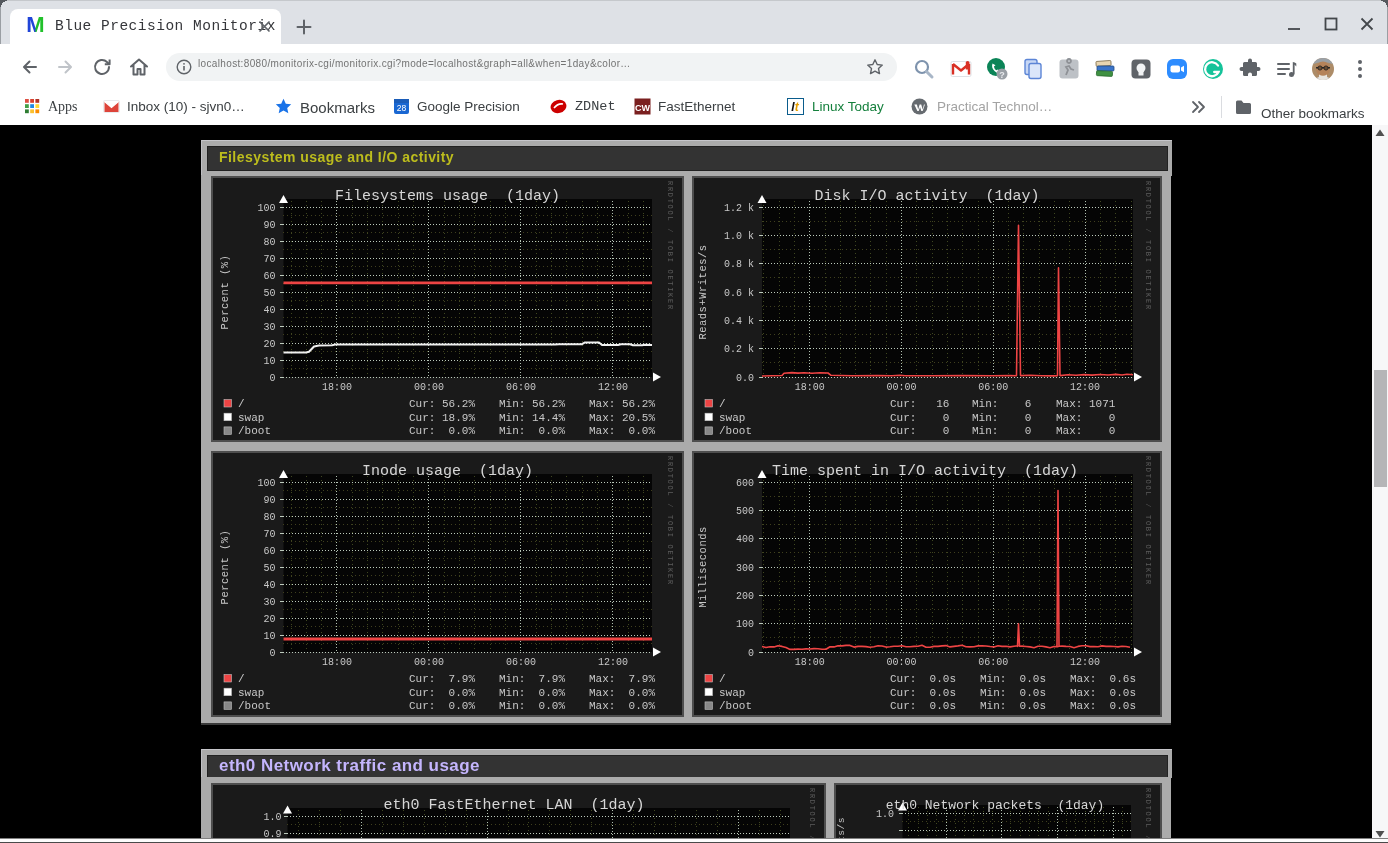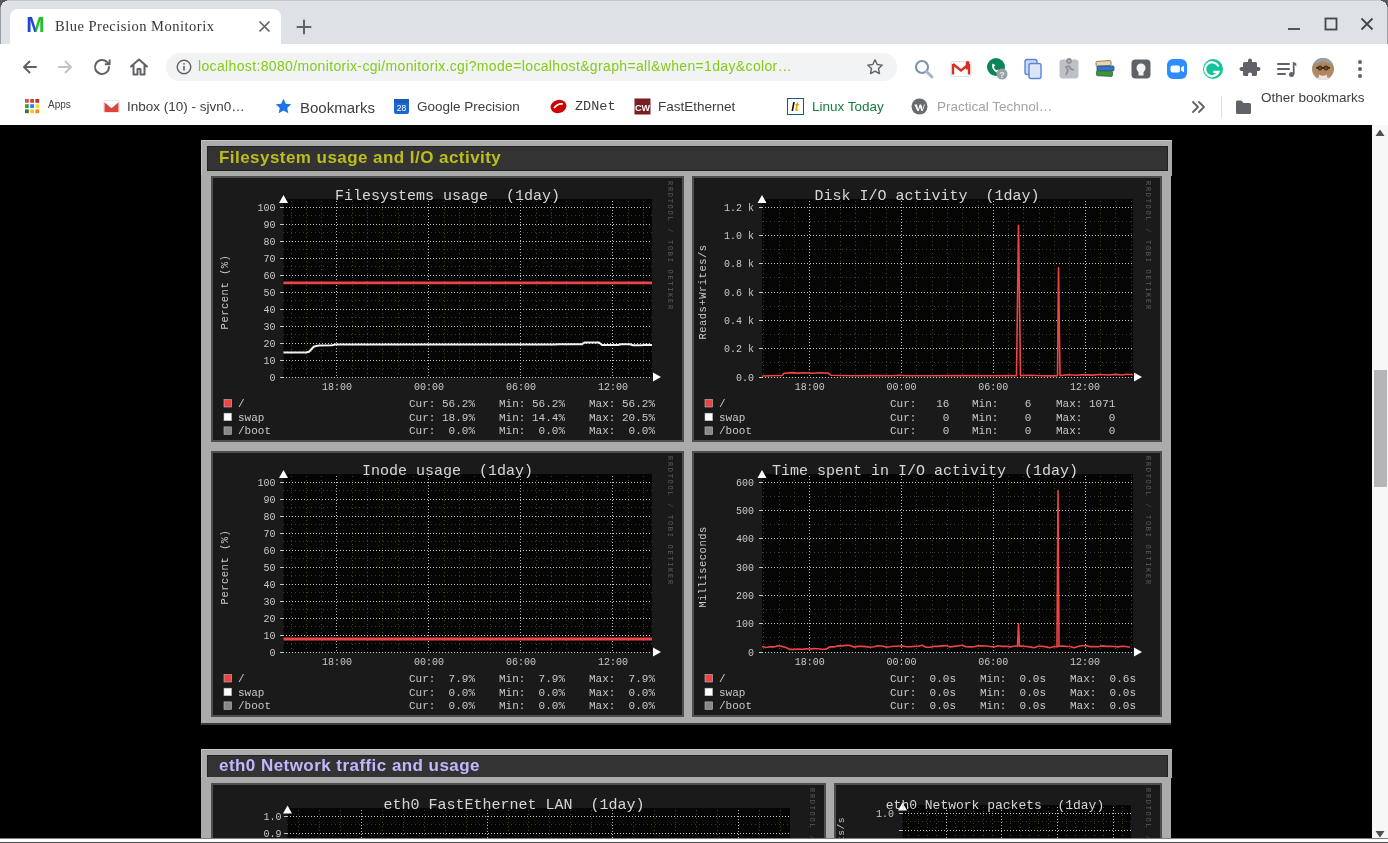--- a/index.html
+++ b/index.html
@@ -16,21 +16,21 @@
 <div style="position:absolute;left:10px;top:9px;width:271px;height:35px;background:#ffffff;border-radius:8px 8px 0 0"></div>
 <svg style="position:absolute;left:27px;top:17px" width="17" height="17" viewBox="0 0 17 17" xmlns="http://www.w3.org/2000/svg">
     <defs>
       <linearGradient id="mg" x1="0" y1="0" x2="1" y2="0">
         <stop offset="0.45" stop-color="#2045d8"></stop>
         <stop offset="0.55" stop-color="#21c12b"></stop>
       </linearGradient>
     </defs>
     <text x="8.5" y="15" font-family="Liberation Sans, sans-serif" font-size="22px" font-weight="bold" fill="url(#mg)" text-anchor="middle">M</text>
   </svg>
-<div style="position:absolute;left:55px;top:18px;font-family:Liberation Serif, serif;font-size:14.5px;letter-spacing:0.5px;color:#35363a">Blue Precision Monitorix</div>
+<div style="position:absolute;left:55px;top:18px;font-family:Liberation Mono, monospace;font-size:14.5px;letter-spacing:0.5px;color:#35363a">Blue Precision Monitorix</div>
 <svg style="position:absolute;left:257px;top:19px" width="15" height="15" viewBox="0 0 15 15" xmlns="http://www.w3.org/2000/svg">
     <path d="M3 3 L12 12 M12 3 L3 12" stroke="#5f6368" stroke-width="1.7" stroke-linecap="round"></path>
   </svg>
 <svg style="position:absolute;left:296px;top:19px" width="16" height="16" viewBox="0 0 16 16" xmlns="http://www.w3.org/2000/svg">
     <path d="M8 1.5 V14.5 M1.5 8 H14.5" stroke="#5f6368" stroke-width="2" stroke-linecap="round"></path>
   </svg>
 <svg style="position:absolute;left:1286px;top:16px" width="16" height="16" viewBox="0 0 16 16" xmlns="http://www.w3.org/2000/svg">
     <line x1="2" y1="13" x2="14" y2="13" stroke="#43474b" stroke-width="1.8"></line>
   </svg>
 <svg style="position:absolute;left:1323px;top:16px" width="16" height="16" viewBox="0 0 16 16" xmlns="http://www.w3.org/2000/svg">
@@ -52,21 +52,21 @@
   </svg>
 <svg style="position:absolute;left:127px;top:55px" width="24" height="24" viewBox="0 0 24 24" xmlns="http://www.w3.org/2000/svg">
     <path d="M4 11.5 L12 4.5 L20 11.5 M6.5 10 V19.5 H10.5 V14 H13.5 V19.5 H17.5 V10" stroke="#5f6368" stroke-width="2" fill="none" stroke-linejoin="round" stroke-linecap="round"></path>
   </svg>
 <div style="position:absolute;left:166px;top:53px;width:731px;height:28px;background:#f1f3f4;border-radius:14px"></div>
 <svg style="position:absolute;left:176px;top:59px" width="16" height="16" viewBox="0 0 16 16" xmlns="http://www.w3.org/2000/svg">
     <circle cx="8" cy="8" r="6.8" fill="none" stroke="#5f6368" stroke-width="1.4"></circle>
     <line x1="8" y1="7" x2="8" y2="11.4" stroke="#5f6368" stroke-width="1.6"></line>
     <circle cx="8" cy="4.8" r="0.9" fill="#5f6368"></circle>
   </svg>
-<div style="position:absolute;left:198px;top:58px;width:660px;height:19px;overflow:hidden;font-family:Liberation Sans, sans-serif;font-size:14px;letter-spacing:0.35px;color:#84cc16;white-space:nowrap">localhost:8080/monitorix-cgi/monitorix.cgi?mode=localhost&amp;graph=all&amp;when=1day&amp;color…</div>
+<div style="position:absolute;left:198px;top:58px;width:660px;height:19px;overflow:hidden;font-family:Liberation Sans, sans-serif;font-size:10px;letter-spacing:0.35px;color:#737373;white-space:nowrap">localhost:8080/monitorix-cgi/monitorix.cgi?mode=localhost&amp;graph=all&amp;when=1day&amp;color…</div>
 <svg style="position:absolute;left:866px;top:58px" width="18" height="18" viewBox="0 0 18 18" xmlns="http://www.w3.org/2000/svg">
     <path d="M9 1.8 L11.2 6.5 L16.3 7.1 L12.5 10.6 L13.5 15.6 L9 13.1 L4.5 15.6 L5.5 10.6 L1.7 7.1 L6.8 6.5 Z" fill="none" stroke="#5f6368" stroke-width="1.4" stroke-linejoin="round"></path>
   </svg>
 <svg style="position:absolute;left:912px;top:57px" width="24" height="24" viewBox="0 0 24 24" xmlns="http://www.w3.org/2000/svg">
     <circle cx="10" cy="10" r="6" fill="none" stroke="#7e93ad" stroke-width="2.2"></circle>
     <line x1="14.5" y1="14.5" x2="20" y2="20" stroke="#a8b6c7" stroke-width="3" stroke-linecap="round"></line>
   </svg>
 <svg style="position:absolute;left:949px;top:57px" width="24" height="24" viewBox="0 0 24 24" xmlns="http://www.w3.org/2000/svg">
     <rect x="2" y="4.5" width="20" height="15" rx="1.5" fill="#fff" stroke="#d5d9de" stroke-width="0.8"></rect>
     <path d="M4 7 V17.5 M4 7 L12 13.5 L20 7 M20 7 V17.5" fill="none" stroke="#d93025" stroke-width="2.4" stroke-linejoin="round"></path>
@@ -142,21 +142,21 @@
     <rect x="1.0" y="1.0" width="3.8" height="3.8" fill="#dd4f42"></rect>
     <rect x="6.2" y="1.0" width="3.8" height="3.8" fill="#d8412f"></rect>
     <rect x="11.4" y="1.0" width="3.8" height="3.8" fill="#b33225"></rect>
     <rect x="1.0" y="6.2" width="3.8" height="3.8" fill="#43a047"></rect>
     <rect x="6.2" y="6.2" width="3.8" height="3.8" fill="#1e88e5"></rect>
     <rect x="11.4" y="6.2" width="3.8" height="3.8" fill="#fdd835"></rect>
     <rect x="1.0" y="11.4" width="3.8" height="3.8" fill="#2e7d32"></rect>
     <rect x="6.2" y="11.4" width="3.8" height="3.8" fill="#fbc02d"></rect>
     <rect x="11.4" y="11.4" width="3.8" height="3.8" fill="#fb8c00"></rect>
   </svg>
-<div style="position:absolute;left:48px;top:99px;font-family:Liberation Sans, sans-serif;font-size:10px;color:#3c4043;white-space:nowrap">Apps</div>
+<div style="position:absolute;left:48px;top:99px;font-family:Liberation Serif, serif;font-size:14px;color:#3c4043;white-space:nowrap">Apps</div>
 <svg style="position:absolute;left:103px;top:98px" width="17" height="17" viewBox="0 0 17 17" xmlns="http://www.w3.org/2000/svg">
     <rect x="0.5" y="2.5" width="16" height="12" rx="1.2" fill="#fff" stroke="#e3e5e8" stroke-width="0.8"></rect>
     <path d="M1.5 3.5 L8.5 9.5 L15.5 3.5 V14 H1.5 Z" fill="#d93025" opacity="0.9"></path>
     <path d="M1.5 3.5 L8.5 9.5 L15.5 3.5" fill="none" stroke="#fff" stroke-width="1.1"></path>
   </svg>
 <div style="position:absolute;left:127px;top:99px;font-family:Liberation Sans, sans-serif;font-size:13.5px;color:#3c4043;white-space:nowrap">Inbox (10) - sjvn0…</div>
 <svg style="position:absolute;left:275px;top:98px" width="17" height="17" viewBox="0 0 17 17" xmlns="http://www.w3.org/2000/svg">
     <path d="M8.5 0.8 L10.8 5.7 L16.2 6.3 L12.2 10 L13.3 15.3 L8.5 12.6 L3.7 15.3 L4.8 10 L0.8 6.3 L6.2 5.7 Z" fill="#1a73e8"></path>
   </svg>
 <div style="position:absolute;left:300px;top:99px;font-family:Liberation Sans, sans-serif;font-size:15px;color:#3c4043;white-space:nowrap">Bookmarks</div>
@@ -186,25 +186,25 @@
     <path d="M2 6 h3.2 l1.6 6 l1.7-6 h2 l1.7 6 l1.6-6 H15 l-2.8 8 h-1.6 L9 9 l-1.6 5 H5.8 Z" fill="#fff" transform="scale(0.82) translate(2,2)"></path>
   </svg>
 <div style="position:absolute;left:937px;top:99px;font-family:Liberation Sans, sans-serif;font-size:13.5px;color:#a3a3a3;white-space:nowrap">Practical Technol…</div>
 <svg style="position:absolute;left:1190px;top:99px" width="20" height="16" viewBox="0 0 20 16" xmlns="http://www.w3.org/2000/svg">
     <path d="M3 3 L8 8 L3 13 M9 3 L14 8 L9 13" stroke="#5f6368" stroke-width="1.8" fill="none" stroke-linecap="round" stroke-linejoin="round"></path>
   </svg>
 <div style="position:absolute;left:1221px;top:96px;width:1px;height:22px;background:#dadce0"></div>
 <svg style="position:absolute;left:1235px;top:99px" width="17" height="17" viewBox="0 0 17 17" xmlns="http://www.w3.org/2000/svg">
     <path d="M1 3 a1.5 1.5 0 0 1 1.5-1.5 h4 l2 2.5 h6 A1.5 1.5 0 0 1 16 5.5 v8 a1.5 1.5 0 0 1 -1.5 1.5 h-12 A1.5 1.5 0 0 1 1 13.5 Z" fill="#5f6368"></path>
   </svg>
-<div style="position:absolute;left:1261px;top:90px;font-family:Liberation Sans, sans-serif;font-size:13.5px;color:#3c4043;white-space:nowrap">Other bookmarks</div>
+<div style="position:absolute;left:1261px;top:106px;font-family:Liberation Sans, sans-serif;font-size:13.5px;color:#3c4043;white-space:nowrap">Other bookmarks</div>
 <div style="position:absolute;left:0;top:125px;width:1372px;height:718px;background:#000"></div>
 <div style="position:absolute;left:201px;top:140px;width:970px;height:35px;background:#ababab;border-top:1px solid #c6c6ca;border-left:1px solid #c0c0c4"></div>
 <div style="position:absolute;left:206.5px;top:145.5px;width:959px;height:23px;background:#333333;border:1px solid #222"></div>
-<div style="position:absolute;left:219px;top:145.5px;height:23px;line-height:23px;font-family:Liberation Sans, sans-serif;font-size:17px;font-weight:bold;letter-spacing:0.45px;color:#bdbd1d">Filesystem usage and I/O activity</div>
+<div style="position:absolute;left:219px;top:145.5px;height:23px;line-height:23px;font-family:Liberation Sans, sans-serif;font-size:14px;font-weight:bold;letter-spacing:0.45px;color:#bdbd1d">Filesystem usage and I/O activity</div>
 <div style="position:absolute;left:201px;top:175px;width:970px;height:548px;background:#ababab;border-bottom:2px solid #3a3a3a"></div>
 <svg style="position:absolute;left:211px;top:176px" width="473" height="266" viewBox="0 0 473 266" xmlns="http://www.w3.org/2000/svg">
     <rect x="0" y="0" width="473" height="266" fill="#1a1a1a"></rect>
     <rect x="1" y="1" width="471" height="264" fill="none" stroke="#4e4e4e" stroke-width="2"></rect>
     <rect x="72.5" y="23" width="368.5" height="178" fill="#050505"></rect>
     <line x1="80.5" y1="25" x2="80.5" y2="201" stroke="#3f4720" stroke-width="1" stroke-dasharray="1,3" shape-rendering="crispEdges"></line>
     <line x1="95.5" y1="25" x2="95.5" y2="201" stroke="#3f4720" stroke-width="1" stroke-dasharray="1,3" shape-rendering="crispEdges"></line>
     <line x1="110.5" y1="25" x2="110.5" y2="201" stroke="#3f4720" stroke-width="1" stroke-dasharray="1,3" shape-rendering="crispEdges"></line>
     <line x1="125.5" y1="25" x2="125.5" y2="201" stroke="#b0c0b0" stroke-width="1" stroke-dasharray="1,2" shape-rendering="crispEdges"></line>
     <line x1="141.5" y1="25" x2="141.5" y2="201" stroke="#3f4720" stroke-width="1" stroke-dasharray="1,3" shape-rendering="crispEdges"></line>

